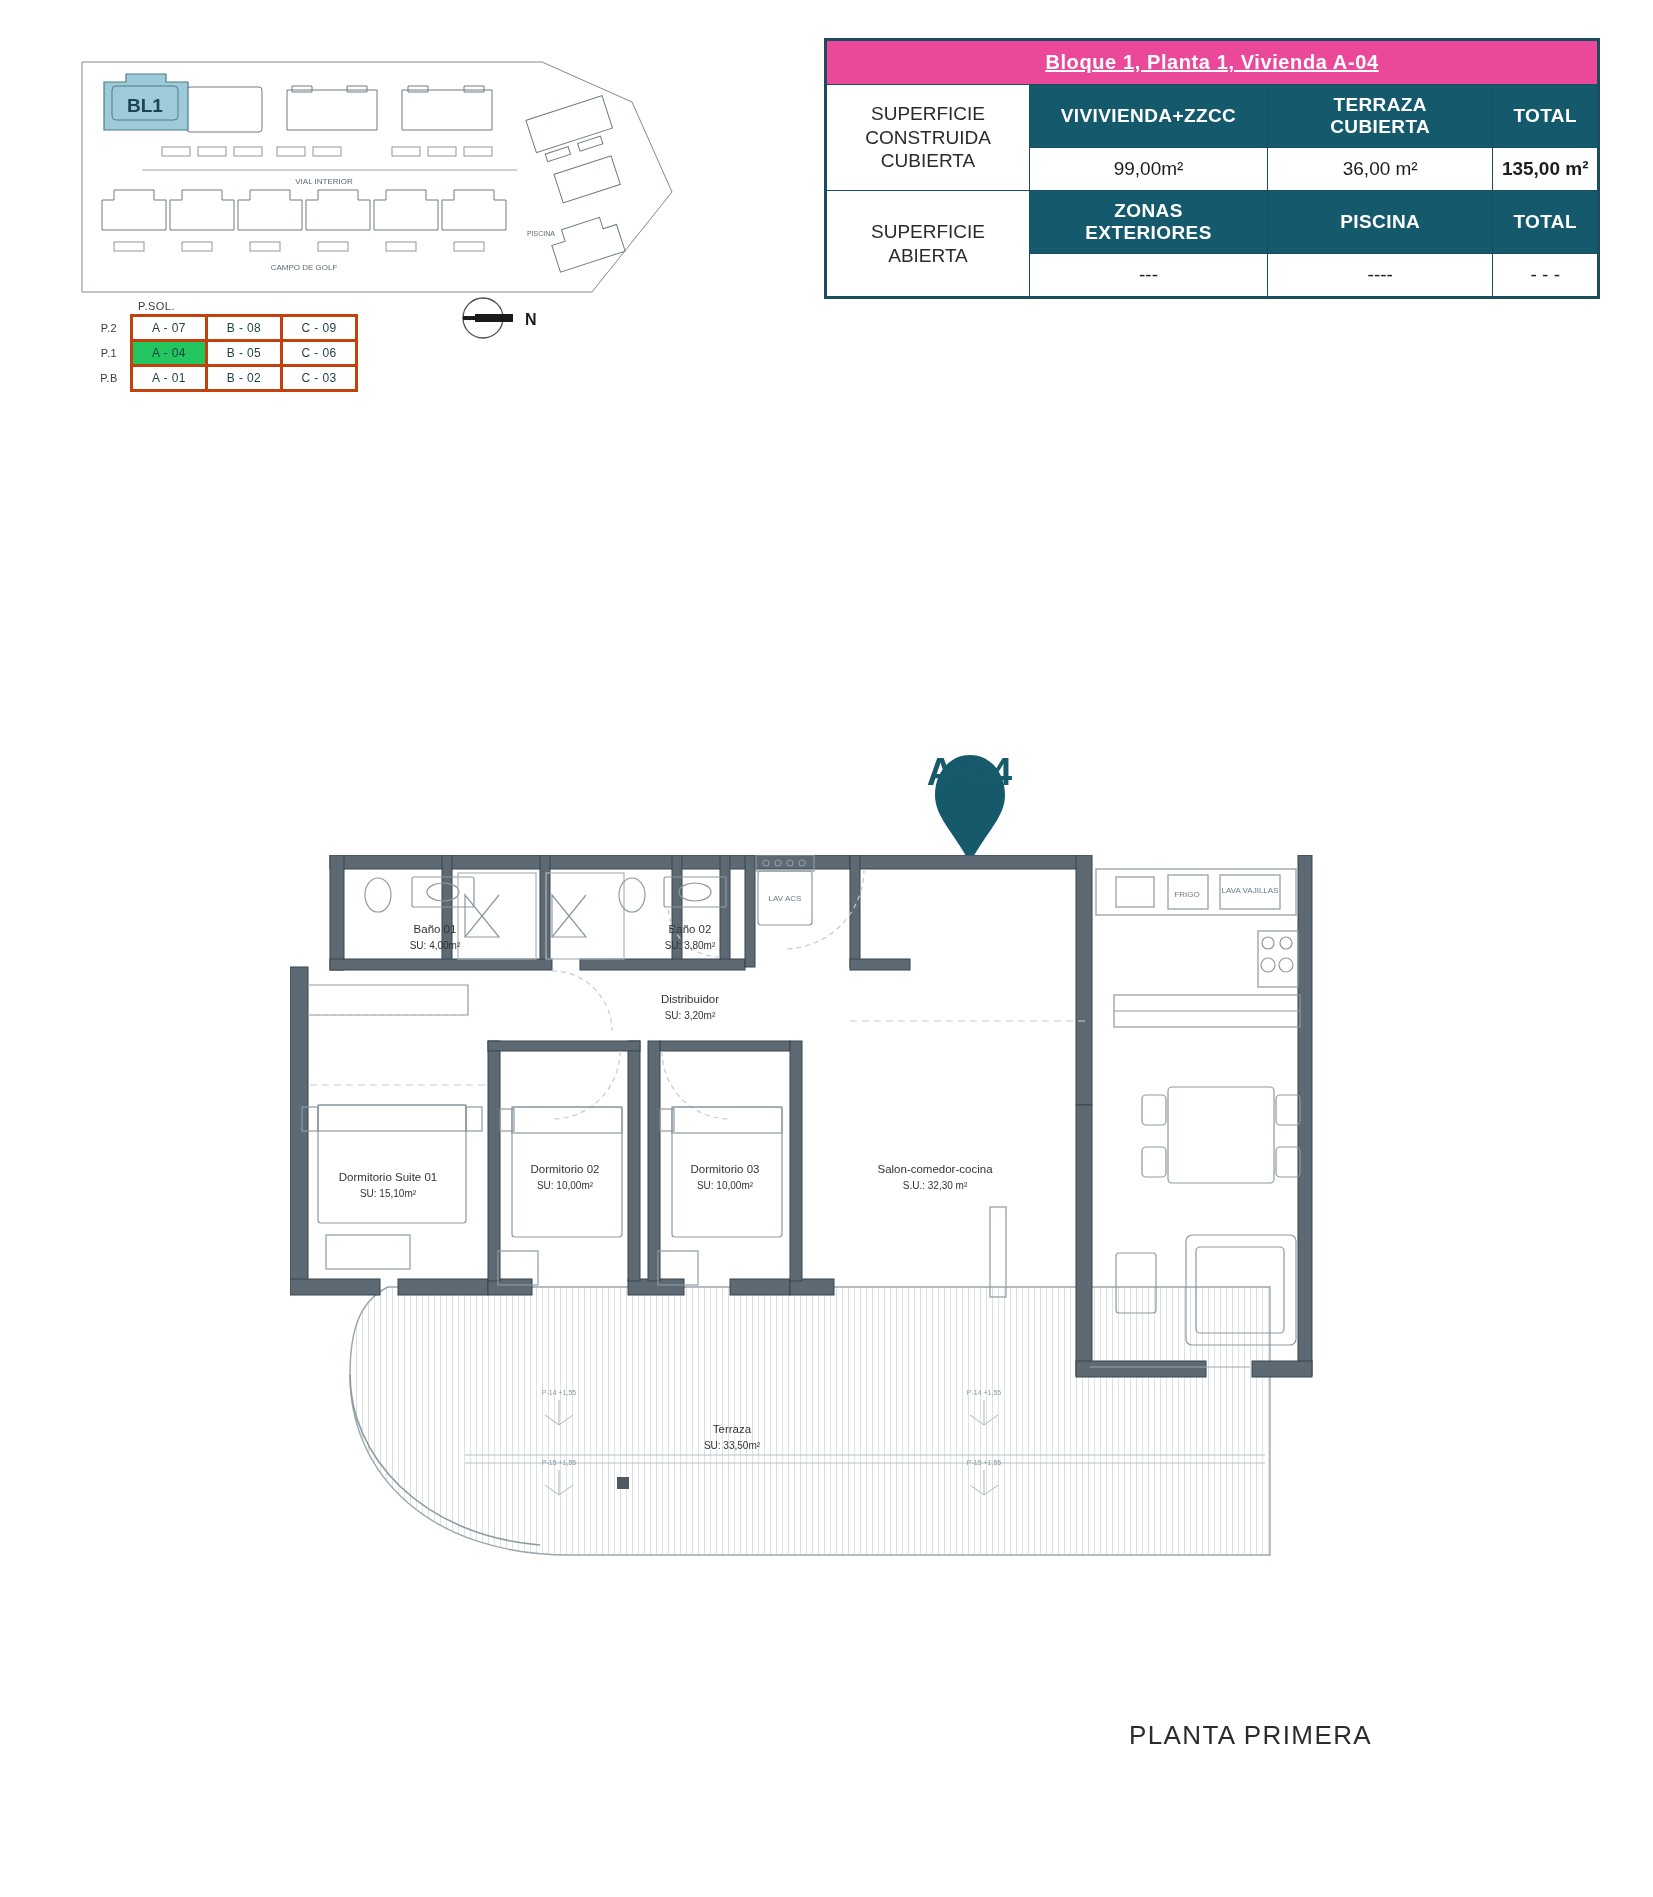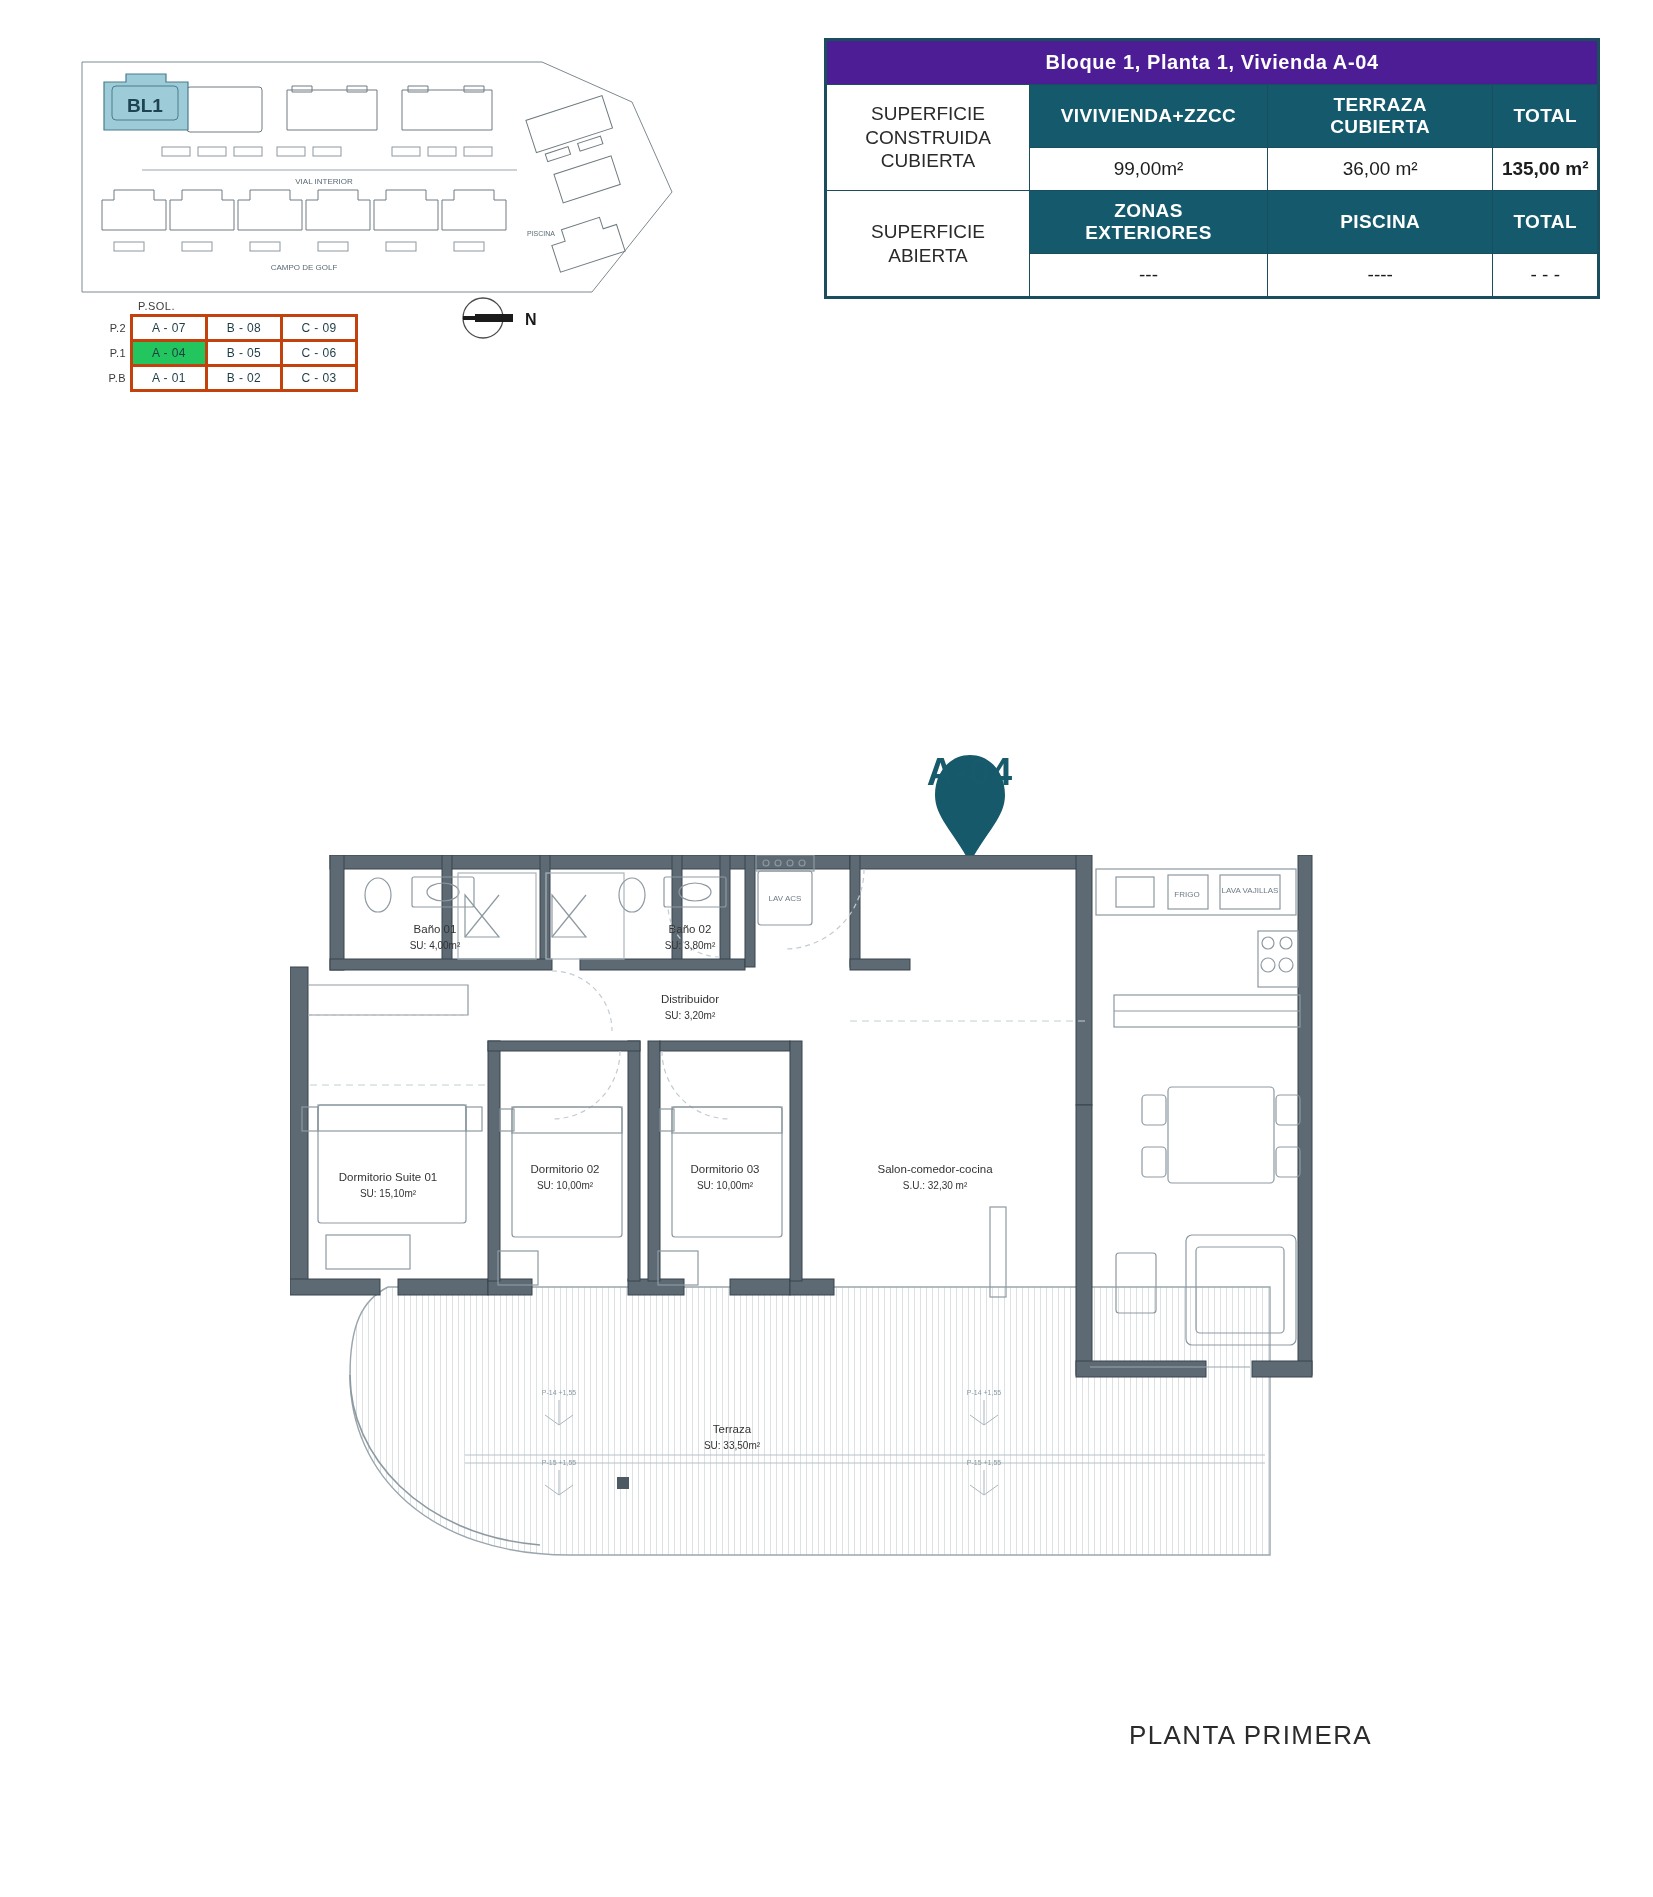--- a/index.html
+++ b/index.html
@@ -12,33 +12,33 @@
   
   #site-plan{left:72px;top:42px;width:632px;height:265px;}
   #site-plan svg{display:block;}
 
   
   #unit-selector{left:92px;top:300px;width:315px;}
   #unit-selector .psol{font-size:11px;letter-spacing:.5px;color:#3a3a3a;margin:0 0 2px 2px;padding-left:44px;}
   #unit-selector table{border-collapse:collapse;font-size:12px;}
   #unit-selector td{border:3px solid #c2410c;text-align:center;padding:4px 0;width:72px;
       font-weight:normal;letter-spacing:.4px;color:#1d3d45;}
-  #unit-selector td.floorlbl{border:none;width:34px;text-align:right;font-weight:normal;
+  #unit-selector td.floorlbl{border:none;width:34px;text-align:center;font-weight:normal;
       font-size:11px;color:#3a3a3a;padding-right:4px;}
   #unit-selector td.sel{background:#22c55e;}
 
   
   #compass{left:455px;top:290px;width:100px;height:56px;}
 
   
   #surface-table{left:824px;top:38px;width:772px;border:2px solid #1a4e5e;}
   #surface-table table{border-collapse:collapse;width:100%;}
   #surface-table th,#surface-table td{border:1px solid #1a4e5e;text-align:center;}
-  #surface-table .title{background:#4c1d95;color:#fff;font-size:20px;font-weight:bold;
-      letter-spacing:.6px;padding:10px 0;}
+  #surface-table .title{background:#ec4899;color:#fff;font-size:20px;font-weight:bold;
+      letter-spacing:.6px;padding:10px 0;text-decoration:underline;}
   #surface-table .hdr{background:#14596c;color:#fff;font-size:19px;font-weight:bold;
       letter-spacing:.4px;padding:9px 20px;}
   #surface-table .rowlbl{font-size:19px;color:#2a2a2a;line-height:1.25;padding:8px 10px;width:182px;}
   #surface-table .val{font-size:19px;color:#1d1d1d;padding:10px 0;}
   #surface-table .val.bold{font-weight:bold;}
 
   
   #unit-pin{left:905px;top:745px;width:130px;height:120px;}
   #unit-pin .pin-label{position:absolute;left:0;top:6px;width:130px;text-align:center;
       font-size:38px;font-weight:bold;color:#175a6b;letter-spacing:1px;}

